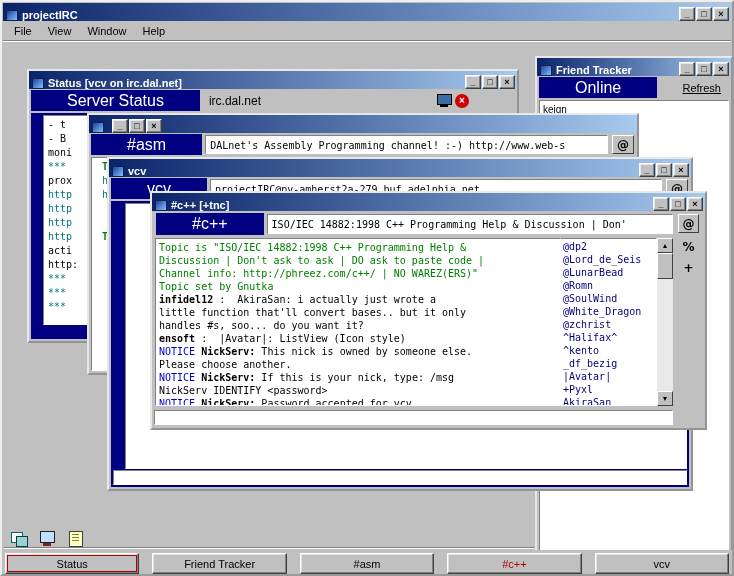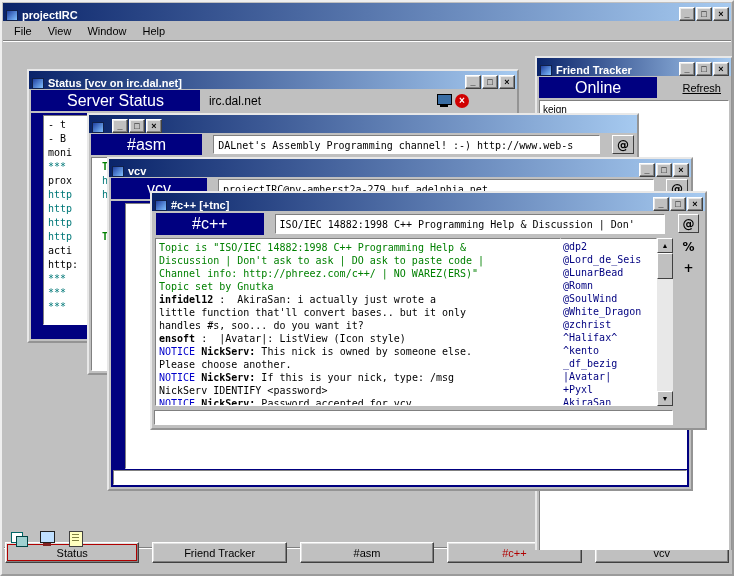--- a/index.html
+++ b/index.html
@@ -25,21 +25,21 @@
   .menubar{position:absolute;top:20px;left:1px;right:1px;height:19px;z-index:5;
     display:flex;align-items:center;padding:0 3px;font-size:11px;
     border-bottom:1px solid #808080;box-shadow:0 1px 0 #fff;background:#c0c0c0}
   .menu-item{padding:2px 8px}
   
   .mdi{position:absolute;left:2px;top:40px;width:728px;height:508px;overflow:hidden}
   .cwin{position:absolute;background:#c0c0c0;border:2px outset #e8e8e8}
   .tabrow{display:flex;align-items:stretch;height:23px;padding:1px 2px;gap:3px}
   .tab{background:#000080;color:#fff;font-size:16px;font-weight:normal;
     display:flex;align-items:center;padding:0 36px;white-space:nowrap}
-  .topicbox{flex:1;background:#fff;margin:1px 8px;padding:2px 4px;
+  .topicbox{flex:1;background:#fff;margin:1px 0;padding:2px 4px;
     border:1px solid;border-color:#808080 #fff #fff #808080;
     font:10px/15px "DejaVu Sans Mono",monospace;white-space:nowrap;overflow:hidden}
   .plainlabel{display:flex;align-items:center;font-size:12px;padding:0 6px;white-space:nowrap}
   .spacer{flex:1}
   .atbtn{width:22px;margin:1px 1px;background:#c0c0c0;
     border:1px solid;border-color:#fff #404040 #404040 #fff;
     font:bold 12px "DejaVu Sans",sans-serif;
     display:flex;align-items:center;justify-content:center}
   
   .status-body{position:absolute;left:2px;right:2px;top:42px;bottom:2px;background:#000080}
@@ -103,21 +103,21 @@
   .bi{width:17px;height:16px;position:relative}
   .bi-net::before{content:"";position:absolute;left:0;top:1px;width:10px;height:9px;background:#fff;border:1px solid #006666}
   .bi-net::after{content:"";position:absolute;left:5px;top:5px;width:10px;height:9px;background:#9fd0d0;border:1px solid #004444}
   .bi-mon::before{content:"";position:absolute;left:1px;top:0;width:13px;height:10px;background:#c0e0ff;border:1px solid #202020}
   .bi-mon::after{content:"";position:absolute;left:4px;top:12px;width:8px;height:3px;background:#802020}
   .bi-log::before{content:"";position:absolute;left:2px;top:0;width:12px;height:14px;background:#ffffc0;border:1px solid #404040}
   .bi-log::after{content:"";position:absolute;left:5px;top:3px;width:7px;height:1px;background:#808040;
     box-shadow:0 3px 0 #808040,0 6px 0 #808040}
   .tdiv{position:absolute;left:2px;right:2px;bottom:25px;height:2px;
     border-top:1px solid #808080;border-bottom:1px solid #fff}
-  .taskbar{position:absolute;left:3px;right:3px;bottom:11px;height:21px;display:flex;gap:13px}
+  .taskbar{position:absolute;left:3px;right:3px;bottom:0;height:21px;display:flex;gap:13px}
   .taskbtn{flex:1;background:#c0c0c0;border:1px solid;border-color:#fff #404040 #404040 #fff;
     box-shadow:inset -1px -1px 0 #808080,inset 1px 1px 0 #e0e0e0;
     font:11px "Liberation Sans",sans-serif;display:flex;align-items:center;justify-content:center;
     padding:0;cursor:default;color:#000}
   .tb-status{outline:1px solid #b00000;outline-offset:-3px}
   .tb-cpp{color:#b00000}
 </style>
 </head>
 <body>
 

